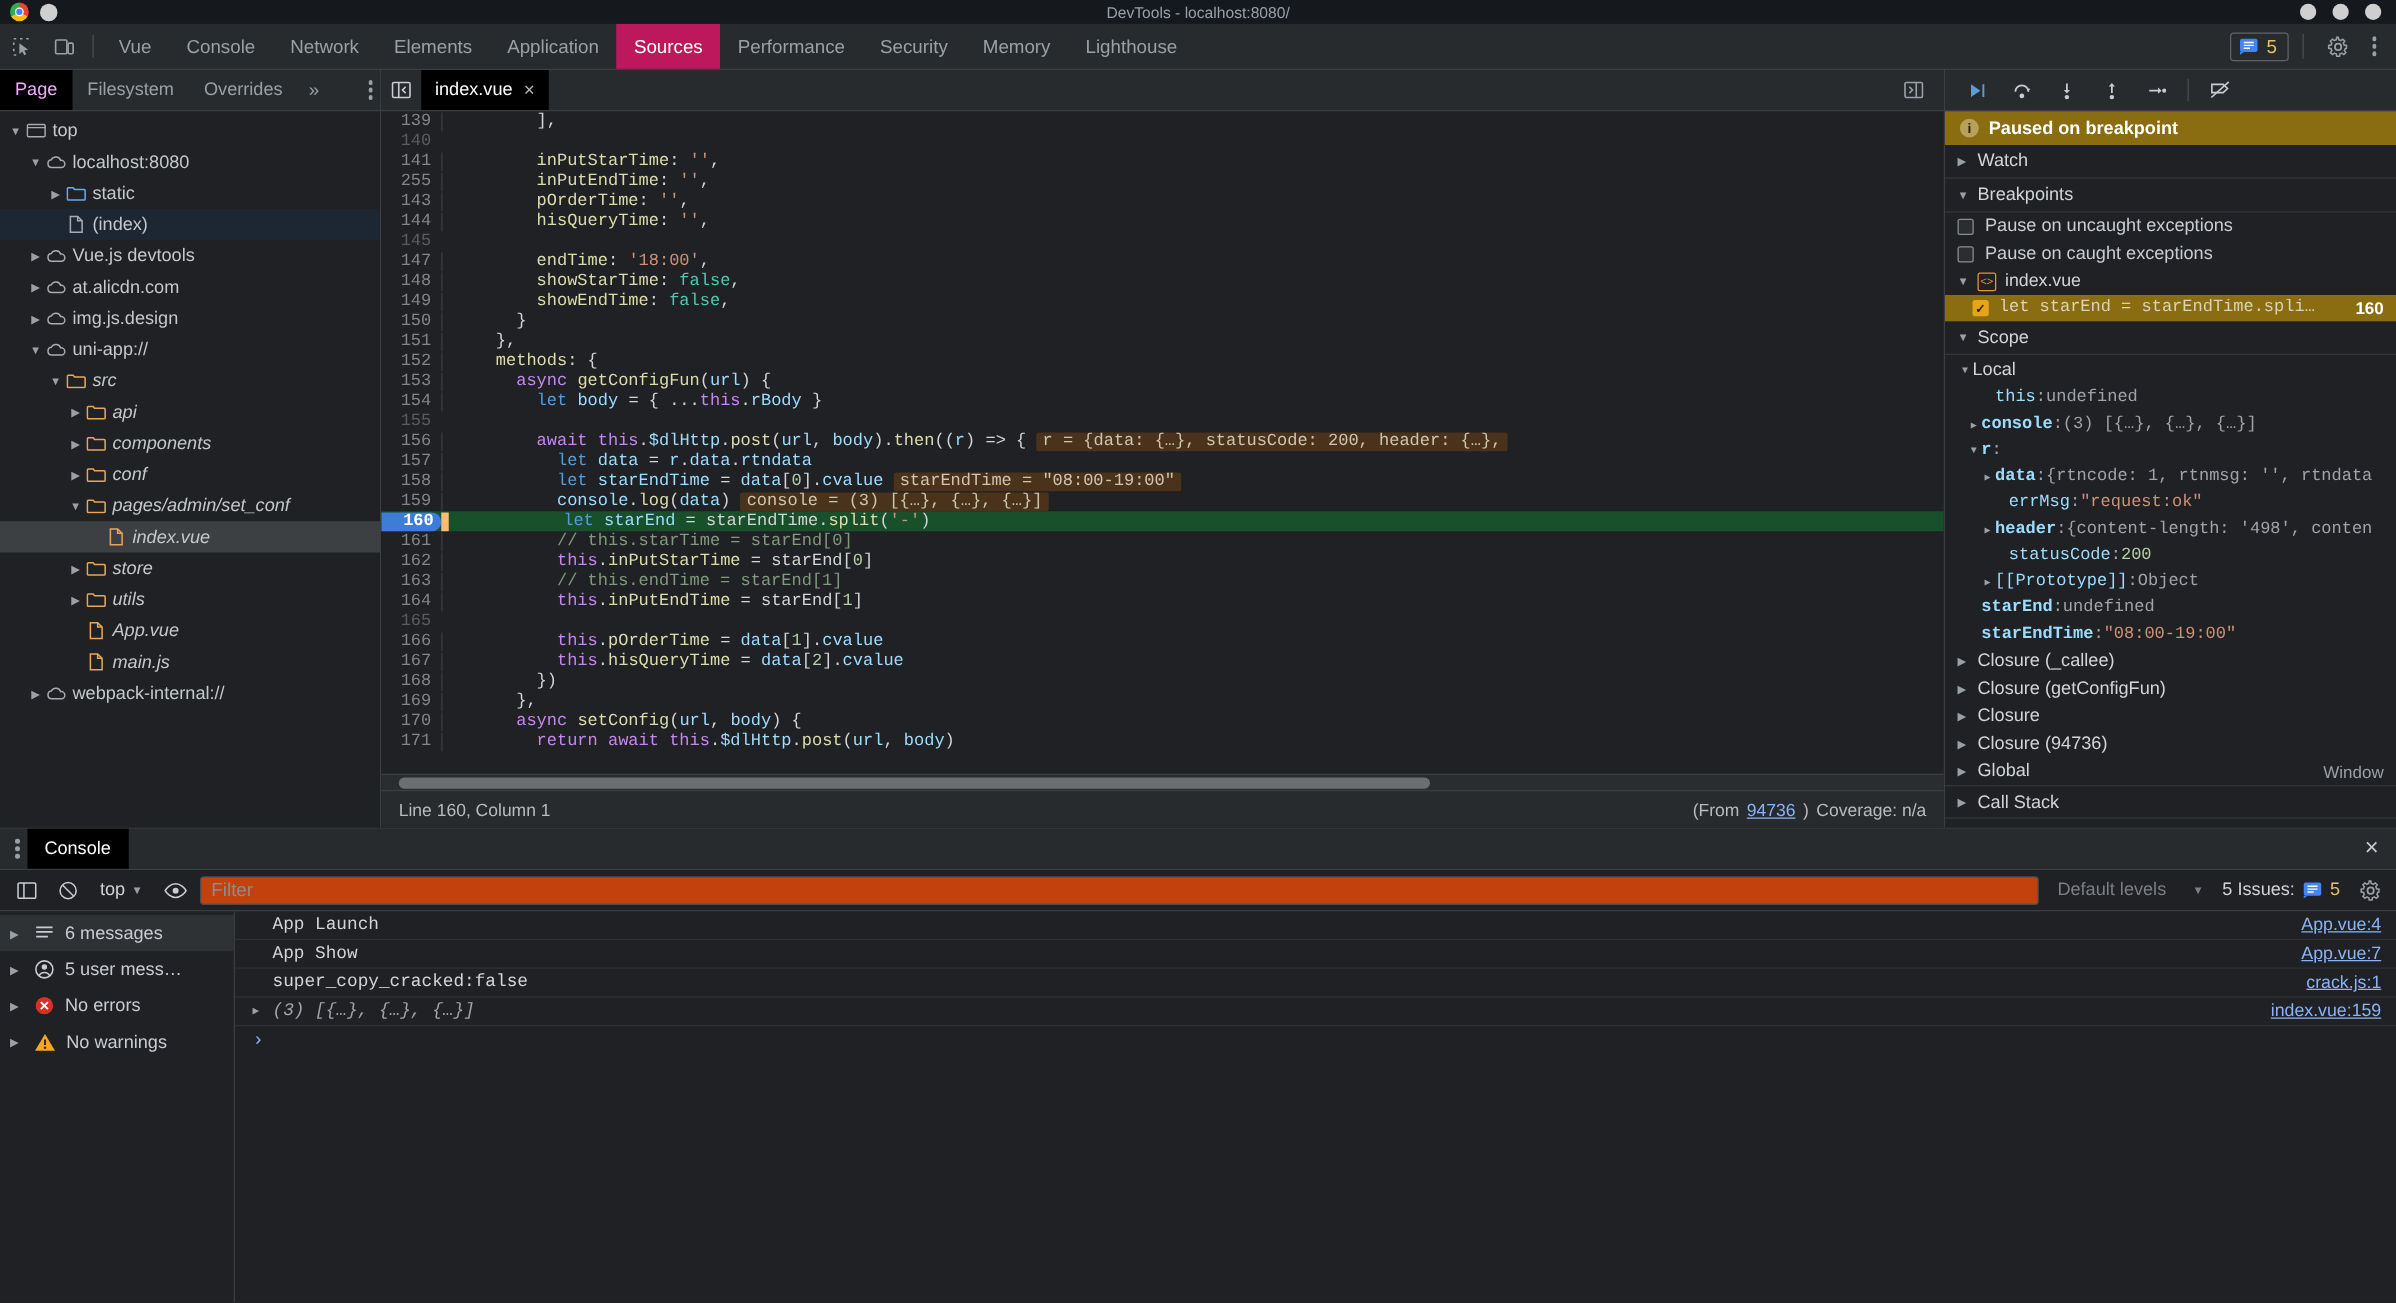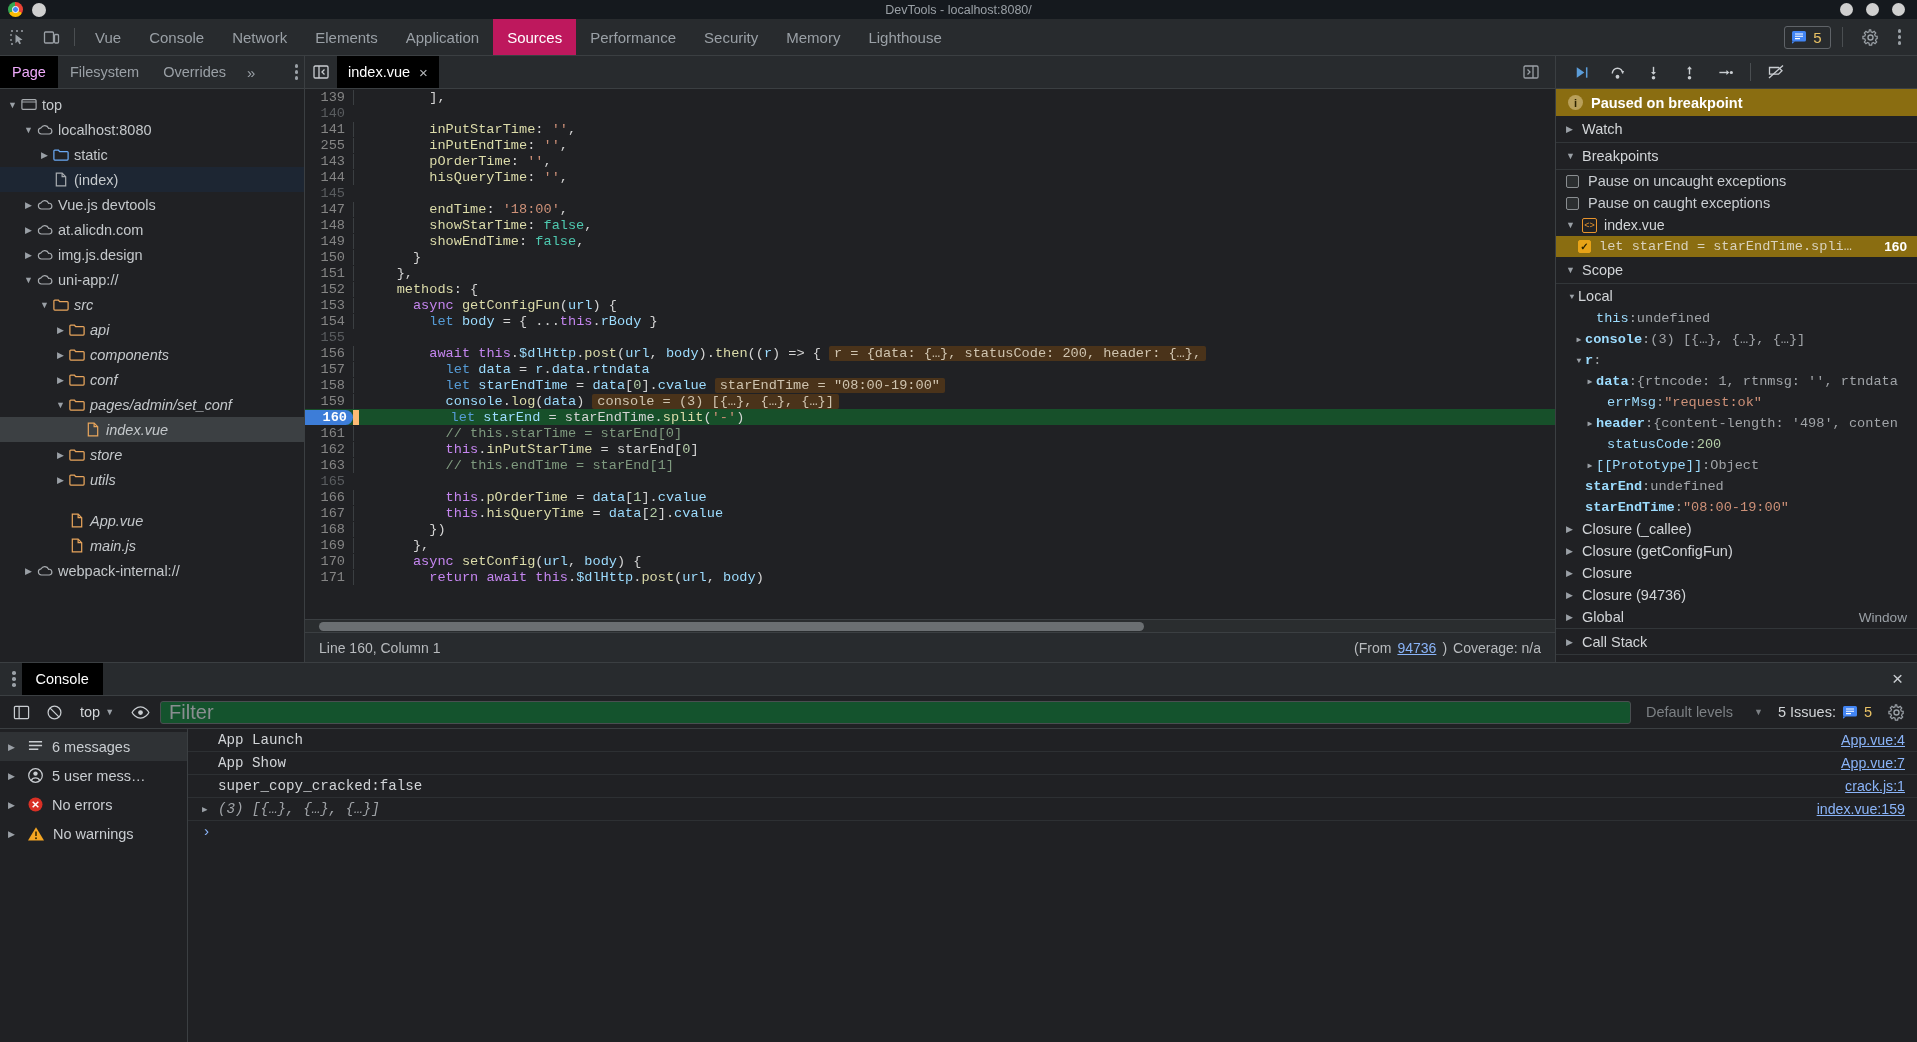--- a/index.html
+++ b/index.html
@@ -166,22 +166,22 @@
     border-bottom:1px solid #3b3f42; }
   .dw-tab { padding:0 14px; height:100%; display:flex; align-items:center; background:#000;
     color:#fff; font-size:14.5px; cursor:pointer; }
   #dw-close { margin-left:auto; padding:0 14px; color:#c9cdd1; font-size:19px; cursor:pointer; }
   #con-toolbar { height:33px; display:flex; align-items:center; gap:7px; padding:0 8px;
     border-bottom:1px solid #3b3f42; background:#202124; }
   .ct-ico { width:26px; height:24px; display:flex; align-items:center; justify-content:center;
     cursor:pointer; }
   .ctx-sel { display:flex; align-items:center; gap:5px; padding:2px 6px; cursor:pointer;
     font-size:14.5px; color:#d2d5d8; }
-  #filter-input { flex:1; height:23px; background:#14532d; border:1px solid #4a4e51;
-    border-radius:3px; padding:0 8px; color:#d2d5d8; font-size:20px; outline:none; }
+  #filter-input { flex:1; height:23px; background:#c2410c; border:1px solid #4a4e51;
+    border-radius:3px; padding:0 8px; color:#d2d5d8; font-size:15px; outline:none; }
   #filter-input::placeholder { color:#8a8e91; }
   .lvl-sel { display:flex; align-items:center; gap:21px; color:#7c8084; font-size:14.5px;
     padding:0 8px; cursor:pointer; }
   .issues-chip2 { display:flex; align-items:center; gap:6px; color:#d2d5d8; font-size:14.5px;
     cursor:pointer; }
   .issues-chip2 .n2 { color:#e8c164; }
 
   #con-body { flex:1; display:flex; overflow:hidden; }
   #con-side { width:188px; border-right:1px solid #3b3f42; padding-top:3px; }
   .cs-row { display:flex; align-items:center; gap:8px; height:29px; padding:0 8px;
@@ -420,21 +420,21 @@
         </div>
         <div class="tr it" style="padding-left: 54px;">
           <span class="tw">▶</span>
           <span class="ico">
             <svg width="16" height="13" viewBox="0 0 18 14">
               <path d="M1 3.2a1 1 0 011-1h4.2l1.3 1.6H16a1 1 0 011 1v7.4a1 1 0 01-1 1H2a1 1 0 01-1-1z" fill="none" stroke="#e8a55c" stroke-width="1.4"></path>
             </svg>
           </span>
           <span class="lbl">utils</span>
         </div>
-        <div class="tr it" style="padding-left: 54px; margin-top: 16px;">
+        <div class="tr it" style="padding-left: 54px;">
           <span class="tw"></span>
           <span class="ico">
             <svg width="14" height="15" viewBox="0 0 14 16">
               <path d="M2 1.2h6.2L12 5v9.8H2z" fill="none" stroke="#e8a55c" stroke-width="1.3"></path>
               <path d="M8.2 1.2V5H12" fill="none" stroke="#e8a55c" stroke-width="1.3"></path>
             </svg>
           </span>
           <span class="lbl">App.vue</span>
         </div>
         <div class="tr it" style="padding-left: 54px;">
@@ -501,20 +501,21 @@
           <div class="cline"><div class="gut">154</div><div class="codetxt"><span class="op">        </span><span class="kb">let </span><span class="pr">body</span><span class="op"> = { ...</span><span class="k">this</span><span class="op">.</span><span class="pr">rBody</span><span class="op"> }</span></div></div>
           <div class="cline"><div class="gut dim">155</div><div class="codetxt"></div></div>
           <div class="cline"><div class="gut">156</div><div class="codetxt"><span class="op">        </span><span class="k">await </span><span class="k">this</span><span class="op">.</span><span class="pr">$dlHttp</span><span class="op">.</span><span class="fn">post</span><span class="op">(</span><span class="pr">url</span><span class="op">, </span><span class="pr">body</span><span class="op">).</span><span class="fn">then</span><span class="op">((</span><span class="pr">r</span><span class="op">) =&gt; {</span><span class="inl">r = {data: {…}, statusCode: 200, header: {…},</span></div></div>
           <div class="cline"><div class="gut">157</div><div class="codetxt"><span class="op">          </span><span class="kb">let </span><span class="pr">data</span><span class="op"> = </span><span class="pr">r</span><span class="op">.</span><span class="pr">data</span><span class="op">.</span><span class="pr">rtndata</span></div></div>
           <div class="cline"><div class="gut">158</div><div class="codetxt"><span class="op">          </span><span class="kb">let </span><span class="pr">starEndTime</span><span class="op"> = </span><span class="pr">data</span><span class="op">[</span><span class="nu">0</span><span class="op">].</span><span class="pr">cvalue</span><span class="inl">starEndTime = "08:00-19:00"</span></div></div>
           <div class="cline"><div class="gut">159</div><div class="codetxt"><span class="op">          </span><span class="pr">console</span><span class="op">.</span><span class="fn">log</span><span class="op">(</span><span class="pr">data</span><span class="op">)</span><span class="inl">console = (3) [{…}, {…}, {…}]</span></div></div>
           <div class="cline exec"><div class="gut">160</div><div class="codetxt"><span class="op">          </span><span class="kb">let </span><span class="pr">starEnd</span><span class="op"> = </span><span class="op">starEndTime</span><span class="op">.</span><span class="fn">split</span><span class="op">(</span><span class="st">'-'</span><span class="op">)</span></div></div>
           <div class="cline"><div class="gut">161</div><div class="codetxt"><span class="cm">          // this.starTime = starEnd[0]</span></div></div>
           <div class="cline"><div class="gut">162</div><div class="codetxt"><span class="op">          </span><span class="k">this</span><span class="op">.</span><span class="fn">inPutStarTime</span><span class="op"> = </span><span class="op">starEnd</span><span class="op">[</span><span class="nu">0</span><span class="op">]</span></div></div>
           <div class="cline"><div class="gut">163</div><div class="codetxt"><span class="cm">          // this.endTime = starEnd[1]</span></div></div>
+          <div class="cline"><div class="gut">164</div><div class="codetxt"><span class="op">          </span><span class="k">this</span><span class="op">.</span><span class="fn">inPutEndTime</span><span class="op"> = </span><span class="op">starEnd</span><span class="op">[</span><span class="nu">1</span><span class="op">]</span></div></div>
           <div class="cline"><div class="gut dim">165</div><div class="codetxt"></div></div>
           <div class="cline"><div class="gut">166</div><div class="codetxt"><span class="op">          </span><span class="k">this</span><span class="op">.</span><span class="fn">pOrderTime</span><span class="op"> = </span><span class="pr">data</span><span class="op">[</span><span class="nu">1</span><span class="op">].</span><span class="pr">cvalue</span></div></div>
           <div class="cline"><div class="gut">167</div><div class="codetxt"><span class="op">          </span><span class="k">this</span><span class="op">.</span><span class="fn">hisQueryTime</span><span class="op"> = </span><span class="pr">data</span><span class="op">[</span><span class="nu">2</span><span class="op">].</span><span class="pr">cvalue</span></div></div>
           <div class="cline"><div class="gut">168</div><div class="codetxt"><span class="op">        })</span></div></div>
           <div class="cline"><div class="gut">169</div><div class="codetxt"><span class="op">      },</span></div></div>
           <div class="cline"><div class="gut">170</div><div class="codetxt"><span class="op">      </span><span class="k">async </span><span class="fn">setConfig</span><span class="op">(</span><span class="pr">url</span><span class="op">, </span><span class="pr">body</span><span class="op">) {</span></div></div>
           <div class="cline"><div class="gut">171</div><div class="codetxt"><span class="op">        </span><span class="k">return </span><span class="k">await </span><span class="k">this</span><span class="op">.</span><span class="pr">$dlHttp</span><span class="op">.</span><span class="fn">post</span><span class="op">(</span><span class="pr">url</span><span class="op">, </span><span class="pr">body</span><span class="op">)</span></div></div>
         </div>
     </div>
     <div id="ed-scroll-h">

